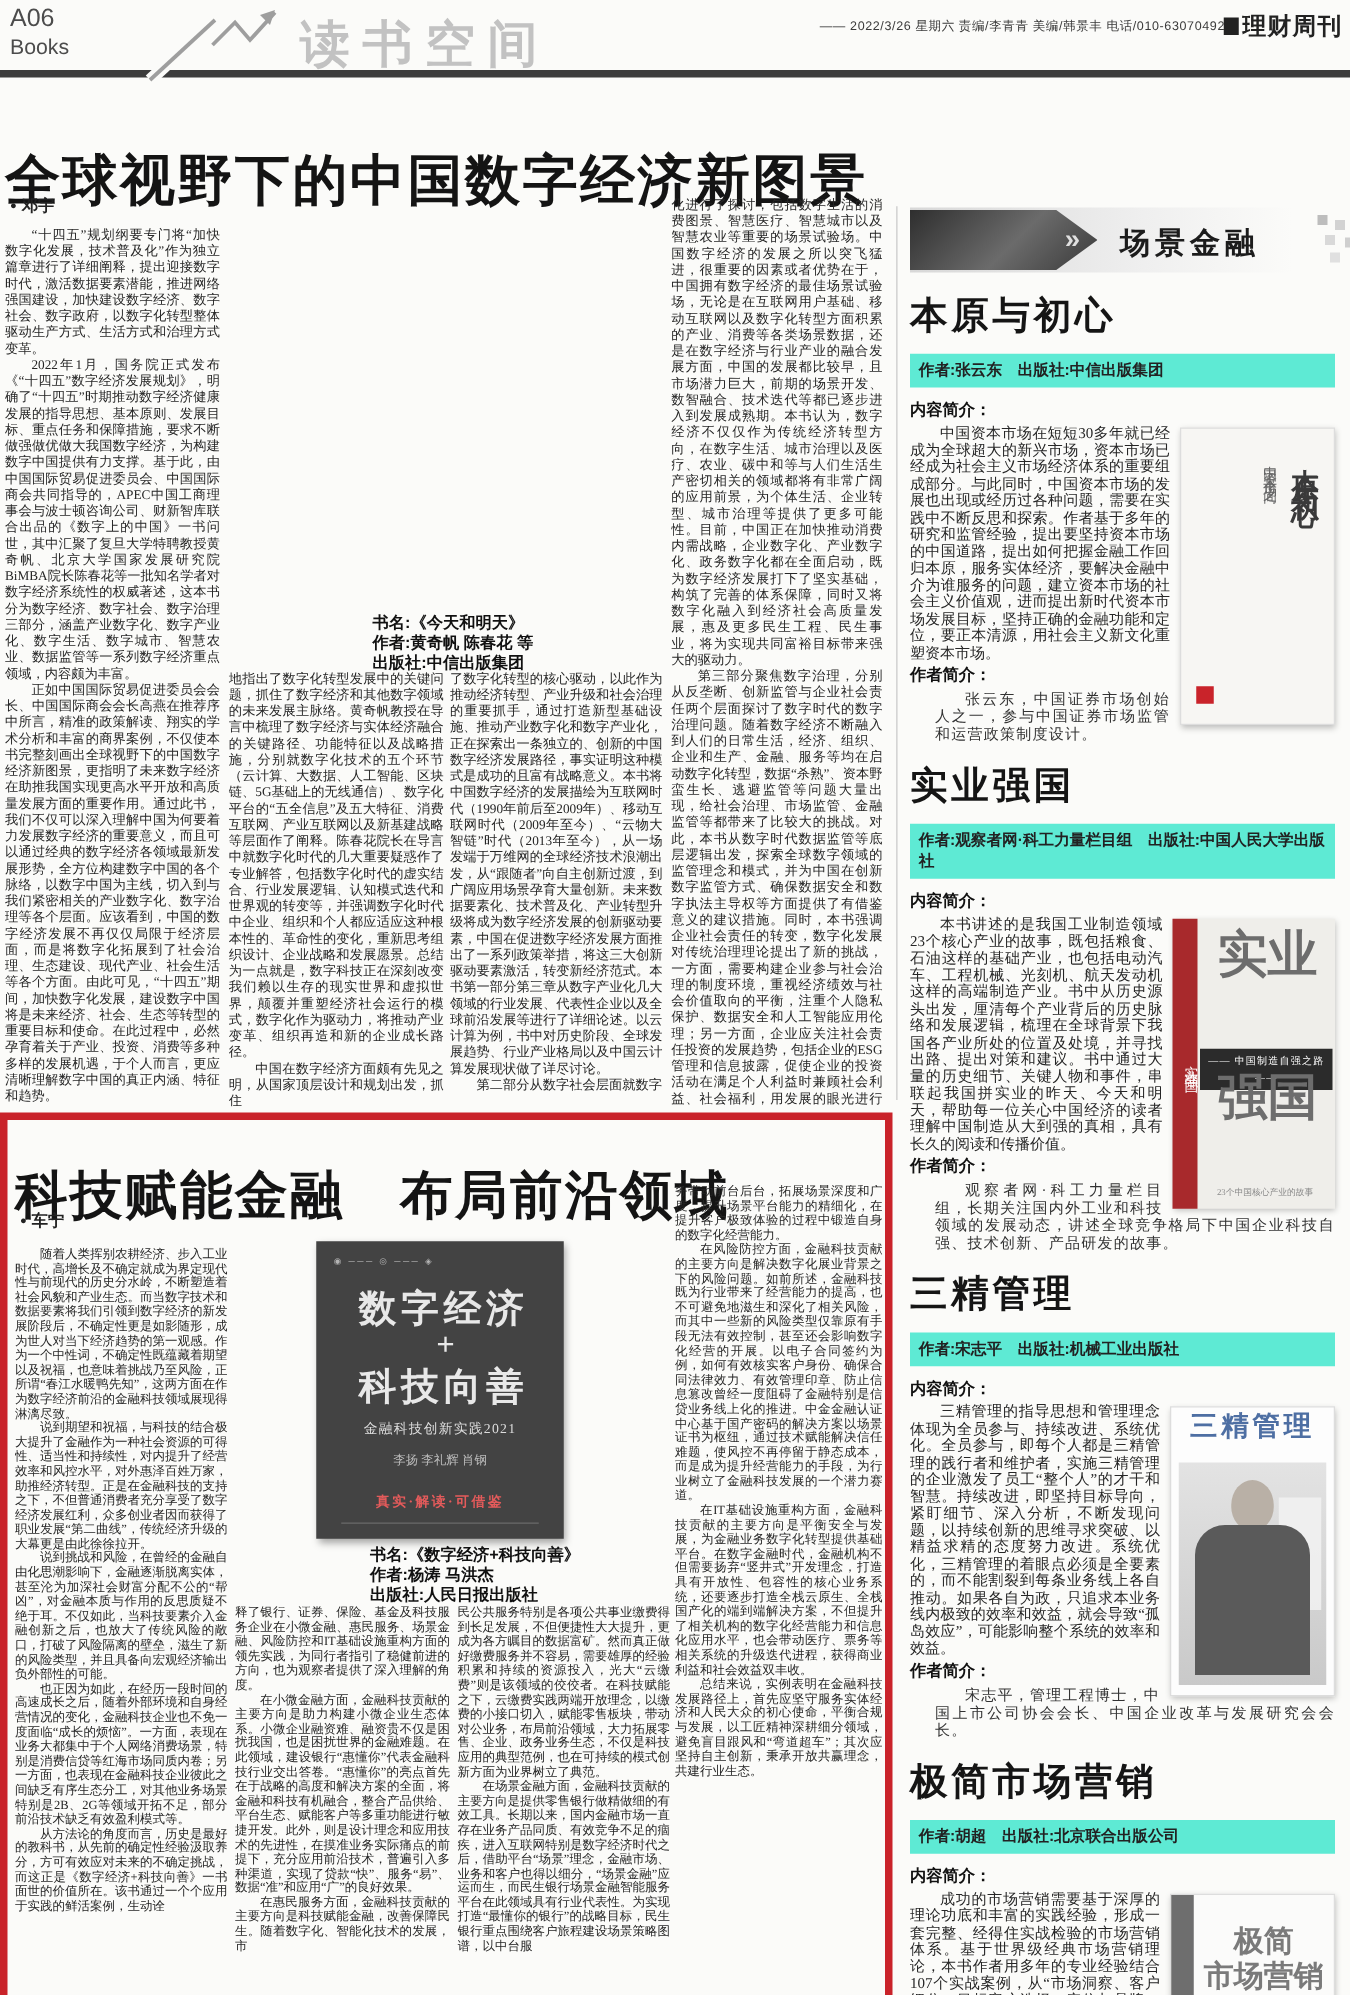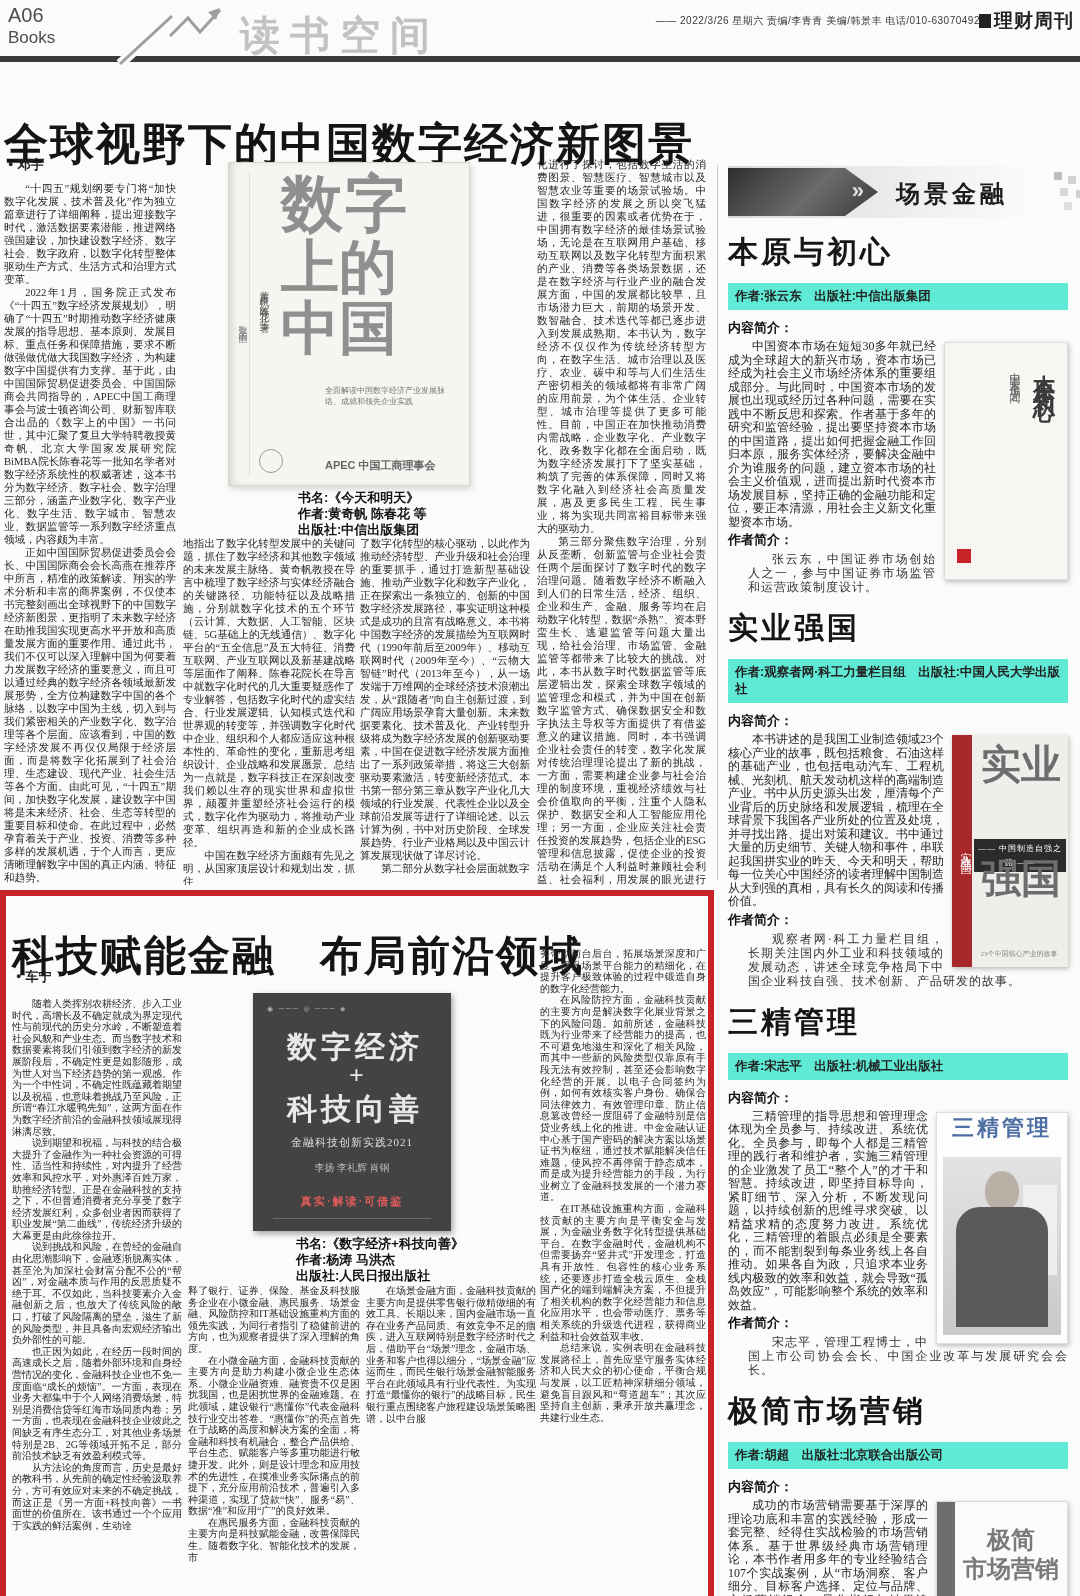--- a/index.html
+++ b/index.html
@@ -103,21 +103,21 @@
   .sb-bio p{margin:0;text-indent:2em;}
 
   
   .sb-cov{float:right;margin:2px 0 4px 8px;box-shadow:1px 2px 5px rgba(0,0,0,.25);position:relative;}
   .covA{width:122px;height:236px;background:#f7f6f3;border:1px solid #ddd;}
   .covA .vt{position:absolute;right:16px;top:14px;writing-mode:vertical-rl;font-size:22px;
             font-weight:900;color:#3a3a3a;letter-spacing:6px;}
   .covA .vs{position:absolute;right:46px;top:20px;writing-mode:vertical-rl;font-size:11px;
             color:#666;letter-spacing:3px;}
   .covA .rs{position:absolute;left:12px;bottom:16px;width:14px;height:14px;background:#c9232a;}
-  .covB{width:116px;height:232px;background:#efeeea;}
+  .covB{width:130px;height:232px;background:#efeeea;}
   .covB .sp{position:absolute;left:0;top:0;bottom:0;width:20px;background:#a8292c;color:#fff;
             writing-mode:vertical-rl;font-size:11px;letter-spacing:4px;text-align:center;}
   .covB .big{position:absolute;left:26px;top:8px;right:4px;text-align:center;font-weight:900;
              color:#6d6d6d;font-size:40px;line-height:1.05;font-family:"Liberation Sans",sans-serif;}
   .covB .band{position:absolute;left:22px;top:104px;right:2px;background:#2b2b2b;color:#fff;
               font-size:8px;text-align:center;padding:3px 0;letter-spacing:1px;}
   .covB .big2{position:absolute;left:26px;top:122px;right:4px;text-align:center;font-weight:900;
               color:#6d6d6d;font-size:40px;line-height:1.05;font-family:"Liberation Sans",sans-serif;}
   .covB .foot{position:absolute;left:22px;bottom:6px;right:4px;font-size:7px;color:#888;
               text-align:center;}
@@ -175,57 +175,46 @@
     </div>
   <div class="col a1col" style="left:360px;top:537px;width:170px;height:348px;">
       <p class="cont">了数字化转型的核心驱动，以此作为推动经济转型、产业升级和社会治理的重要抓手，通过打造新型基础设施、推动产业数字化和数字产业化，正在探索出一条独立的、创新的中国数字经济发展路径，事实证明这种模式是成功的且富有战略意义。本书将中国数字经济的发展描绘为互联网时代（1990年前后至2009年）、移动互联网时代（2009年至今）、“云物大智链”时代（2013年至今），从一场发端于万维网的全球经济技术浪潮出发，从“跟随者”向自主创新过渡，到广阔应用场景孕育大量创新。未来数据要素化、技术普及化、产业转型升级将成为数字经济发展的创新驱动要素，中国在促进数字经济发展方面推出了一系列政策举措，将这三大创新驱动要素激活，转变新经济范式。本书第一部分第三章从数字产业化几大领域的行业发展、代表性企业以及全球前沿发展等进行了详细论述。以云计算为例，书中对历史阶段、全球发展趋势、行业产业格局以及中国云计算发展现状做了详尽讨论。</p>
       <p>第二部分从数字社会层面就数字</p>
     </div>
   <div class="col a1col" style="left:537px;top:158px;width:169px;height:727px;">
       <p class="cont">化进行了探讨，包括数字生活的消费图景、智慧医疗、智慧城市以及智慧农业等重要的场景试验场。中国数字经济的发展之所以突飞猛进，很重要的因素或者优势在于，中国拥有数字经济的最佳场景试验场，无论是在互联网用户基础、移动互联网以及数字化转型方面积累的产业、消费等各类场景数据，还是在数字经济与行业产业的融合发展方面，中国的发展都比较早，且市场潜力巨大，前期的场景开发、数智融合、技术迭代等都已逐步进入到发展成熟期。本书认为，数字经济不仅仅作为传统经济转型方向，在数字生活、城市治理以及医疗、农业、碳中和等与人们生活生产密切相关的领域都将有非常广阔的应用前景，为个体生活、企业转型、城市治理等提供了更多可能性。目前，中国正在加快推动消费内需战略，企业数字化、产业数字化、政务数字化都在全面启动，既为数字经济发展打下了坚实基础，构筑了完善的体系保障，同时又将数字化融入到经济社会高质量发展，惠及更多民生工程、民生事业，将为实现共同富裕目标带来强大的驱动力。</p>
       <p>第三部分聚焦数字治理，分别从反垄断、创新监管与企业社会责任两个层面探讨了数字时代的数字治理问题。随着数字经济不断融入到人们的日常生活，经济、组织、企业和生产、金融、服务等均在启动数字化转型，数据“杀熟”、资本野蛮生长、逃避监管等问题大量出现，给社会治理、市场监管、金融监管等都带来了比较大的挑战。对此，本书从数字时代数据监管等底层逻辑出发，探索全球数字领域的监管理念和模式，并为中国在创新数字监管方式、确保数据安全和数字执法主导权等方面提供了有借鉴意义的建议措施。同时，本书强调企业社会责任的转变，数字化发展对传统治理理论提出了新的挑战，一方面，需要构建企业参与社会治理的制度环境，重视经济绩效与社会价值取向的平衡，注重个人隐私保护、数据安全和人工智能应用伦理；另一方面，企业应关注社会责任投资的发展趋势，包括企业的ESG管理和信息披露，促使企业的投资活动在满足个人利益时兼顾社会利益、社会福利，用发展的眼光进行投资。总而言之，中国的数字经济仍有赖于与实体经济的融合，谋求可持续发展、高质量发展是主线。</p>
     </div>
 
-  <div class="cov1">
-    <div class="spine">数字上的中国</div>
-    <div class="big">
-      <div class="r1">数字</div>
-      <div class="r2">上的</div>
-      <div class="r2">中国</div>
-    </div>
-    <div class="authors">黄奇帆 陈春花 等著</div>
-    <div class="tag">全面解读中国数字经济产业发展脉络、成就和领先企业实践</div>
-    <div class="seal"></div>
-    <div class="apec">APEC 中国工商理事会</div>
-  </div>
   <div class="caption" style="left:298px;top:490px;">
       <p>书名:《今天和明天》</p>
       <p>作者:黄奇帆 陈春花 等</p>
       <p>出版社:中信出版集团</p>
     </div>
 
   <div class="redbox"></div>
   <h1 class="a-title" style="left:12px;top:900px;font-size:42px;">科技赋能金融　布局前沿领域</h1>
   <div class="byline" style="left:16px;top:968px;">
     <span class="dot">●</span><span>车宁</span>
   </div>
 
   <div class="col a2col" style="left:12px;top:998px;width:170px;height:588px;">
       <p>随着人类挥别农耕经济、步入工业时代，高增长及不确定就成为界定现代性与前现代的历史分水岭，不断塑造着社会风貌和产业生态。而当数字技术和数据要素将我们引领到数字经济的新发展阶段后，不确定性更是如影随形，成为世人对当下经济趋势的第一观感。作为一个中性词，不确定性既蕴藏着期望以及祝福，也意味着挑战乃至风险，正所谓“春江水暖鸭先知”，这两方面在作为数字经济前沿的金融科技领域展现得淋漓尽致。</p>
       <p>说到期望和祝福，与科技的结合极大提升了金融作为一种社会资源的可得性、适当性和持续性，对内提升了经营效率和风控水平，对外惠泽百姓万家，助推经济转型。正是在金融科技的支持之下，不但普通消费者充分享受了数字经济发展红利，众多创业者因而获得了职业发展“第二曲线”，传统经济升级的大幕更是由此徐徐拉开。</p>
       <p>说到挑战和风险，在曾经的金融自由化思潮影响下，金融逐渐脱离实体，甚至沦为加深社会财富分配不公的“帮凶”，对金融本质与作用的反思质疑不绝于耳。不仅如此，当科技要素介入金融创新之后，也放大了传统风险的敞口，打破了风险隔离的壁垒，滋生了新的风险类型，并且具备向宏观经济输出负外部性的可能。</p>
       <p>也正因为如此，在经历一段时间的高速成长之后，随着外部环境和自身经营情况的变化，金融科技企业也不免一度面临“成长的烦恼”。一方面，表现在业务大都集中于个人网络消费场景，特别是消费信贷等红海市场同质内卷；另一方面，也表现在金融科技企业彼此之间缺乏有序生态分工，对其他业务场景特别是2B、2G等领域开拓不足，部分前沿技术缺乏有效盈利模式等。</p>
-      <p>从方法论的角度而言，历史是最好的教科书，从先前的确定性经验汲取养分，方可有效应对未来的不确定挑战，而这正是《另一方面+科技向善》一书面世的价值所在。该书通过一个个应用于实践的鲜活案例，生动诠</p>
+      <p>从方法论的角度而言，历史是最好的教科书，从先前的确定性经验汲取养分，方可有效应对未来的不确定挑战，而这正是《数字经济+科技向善》一书面世的价值所在。该书通过一个个应用于实践的鲜活案例，生动诠</p>
     </div>
   <div class="col a2col" style="left:188px;top:1285px;width:172px;height:303px;">
       <p class="cont">释了银行、证券、保险、基金及科技服务企业在小微金融、惠民服务、场景金融、风险防控和IT基础设施重构方面的领先实践，为同行者指引了稳健前进的方向，也为观察者提供了深入理解的角度。</p>
       <p>在小微金融方面，金融科技贡献的主要方向是助力构建小微企业生态体系。小微企业融资难、融资贵不仅是困扰我国，也是困扰世界的金融难题。在此领域，建设银行“惠懂你”代表金融科技行业交出答卷。“惠懂你”的亮点首先在于战略的高度和解决方案的全面，将金融和科技有机融合，整合产品供给、平台生态、赋能客户等多重功能进行敏捷开发。此外，则是设计理念和应用技术的先进性，在摸准业务实际痛点的前提下，充分应用前沿技术，普遍引入多种渠道，实现了贷款“快”、服务“易”、数据“准”和应用“广”的良好效果。</p>
       <p>在惠民服务方面，金融科技贡献的主要方向是科技赋能金融，改善保障民生。随着数字化、智能化技术的发展，市</p>
     </div>
   <div class="col a2col" style="left:366px;top:1285px;width:170px;height:303px;">
+      <p class="cont">民公共服务特别是各项公共事业缴费得到长足发展，不但便捷性大大提升，更成为各方瞩目的数据富矿。然而真正做好缴费服务并不容易，需要雄厚的经验积累和持续的资源投入，光大“云缴费”则是该领域的佼佼者。在科技赋能之下，云缴费实践两端开放理念，以缴费的小接口切入，赋能零售板块，带动对公业务，布局前沿领域，大力拓展零售、企业、政务业务生态，不仅是科技应用的典型范例，也在可持续的模式创新方面为业界树立了典范。</p>
       <p>在场景金融方面，金融科技贡献的主要方向是提供零售银行做精做细的有效工具。长期以来，国内金融市场一直存在业务产品同质、有效竞争不足的痼疾，进入互联网特别是数字经济时代之后，借助平台“场景”理念，金融市场、业务和客户也得以细分，“场景金融”应运而生，而民生银行场景金融智能服务平台在此领域具有行业代表性。为实现打造“最懂你的银行”的战略目标，民生银行重点围绕客户旅程建设场景策略图谱，以中台服</p>
     </div>
   <div class="col a2col" style="left:540px;top:948px;width:166px;height:640px;">
       <p class="cont">务带动前台后台，拓展场景深度和广度，提升场景平台能力的精细化，在提升客户极致体验的过程中锻造自身的数字化经营能力。</p>
       <p>在风险防控方面，金融科技贡献的主要方向是解决数字化展业背景之下的风险问题。如前所述，金融科技既为行业带来了经营能力的提高，也不可避免地滋生和深化了相关风险，而其中一些新的风险类型仅靠原有手段无法有效控制，甚至还会影响数字化经营的开展。以电子合同签约为例，如何有效核实客户身份、确保合同法律效力、有效管理印章、防止信息篡改曾经一度阻碍了金融特别是信贷业务线上化的推进。中金金融认证中心基于国产密码的解决方案以场景证书为枢纽，通过技术赋能解决信任难题，使风控不再停留于静态成本，而是成为提升经营能力的手段，为行业树立了金融科技发展的一个潜力赛道。</p>
       <p>在IT基础设施重构方面，金融科技贡献的主要方向是平衡安全与发展，为金融业务数字化转型提供基础平台。在数字金融时代，金融机构不但需要扬弃“竖井式”开发理念，打造具有开放性、包容性的核心业务系统，还要逐步打造全栈云原生、全栈国产化的端到端解决方案，不但提升了相关机构的数字化经营能力和信息化应用水平，也会带动医疗、票务等相关系统的升级迭代进程，获得商业利益和社会效益双丰收。</p>
       <p>总结来说，实例表明在金融科技发展路径上，首先应坚守服务实体经济和人民大众的初心使命，平衡合规与发展，以工匠精神深耕细分领域，避免盲目跟风和“弯道超车”；其次应坚持自主创新，秉承开放共赢理念，共建行业生态。</p>
     </div>
 
   <div class="cov2">

